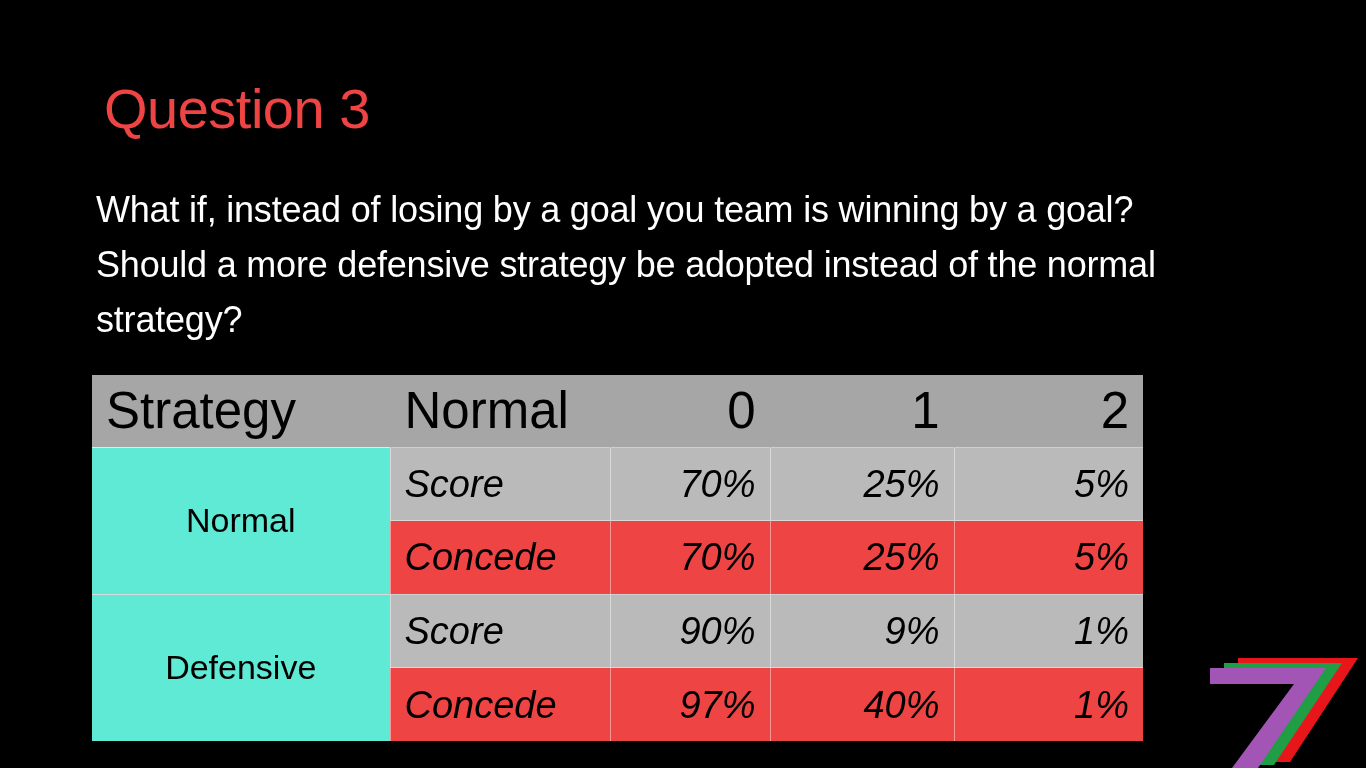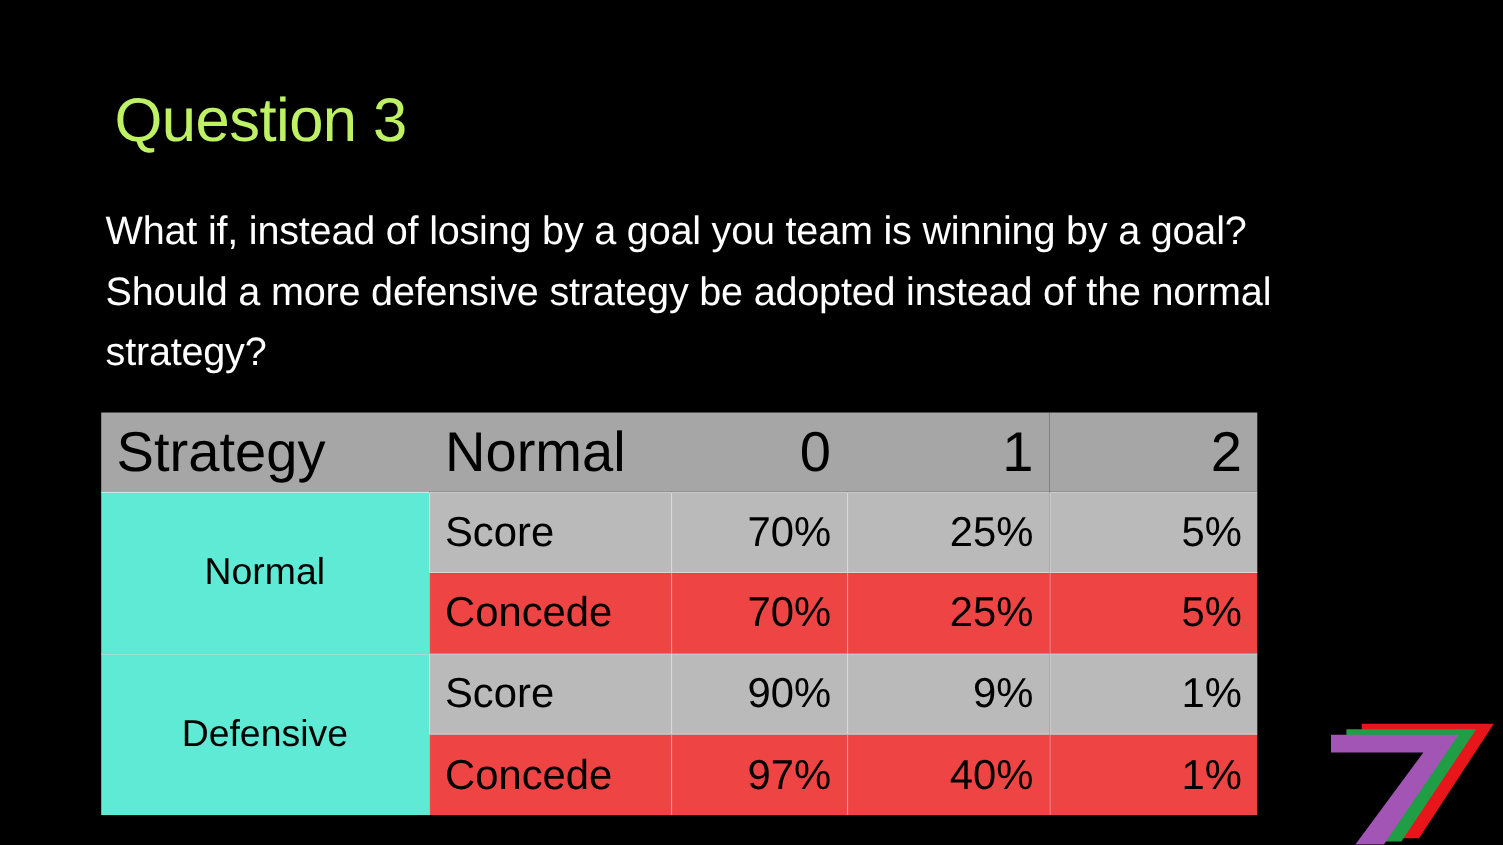--- a/index.html
+++ b/index.html
@@ -22,21 +22,21 @@
     background: #000000;
   }
 
   
   .slide-title {
     position: absolute;
     left: 104px;
     top: 78px;
     font-size: 56px;
     font-weight: 300;
-    color: #bef264;
+    color: #ef4444;
     letter-spacing: -0.5px;
     line-height: 1.1;
     white-space: nowrap;
   }
 
   
   .slide-body {
     position: absolute;
     left: 96px;
     top: 182px;
@@ -111,21 +111,21 @@
   td.label-cell { text-align: left; }
   td.value-cell { text-align: right; }
 
   tr.row-odd td.label-cell,
   tr.row-odd td.value-cell  { background: #bababa; }
   tr.row-even td.label-cell,
   tr.row-even td.value-cell { background: #ef4444; }
 
   
   td.label-cell,
-  td.value-cell { border-left: 1px solid rgba(255,255,255,0.45); }
+  td.value-cell { border-left: 1px solid rgba(255,255,255,0.45); font-style: italic; }
 
   tr.row-odd td.label-cell,
   tr.row-odd td.value-cell { border-top: 1px solid rgba(255,255,255,0.30); }
   tr.row-even td.label-cell,
   tr.row-even td.value-cell { border-top: 1px solid rgba(255,255,255,0.45); }
 
   thead th + th { border-left: 1px solid rgba(255,255,255,0.0); }
 
   
   .logo {

